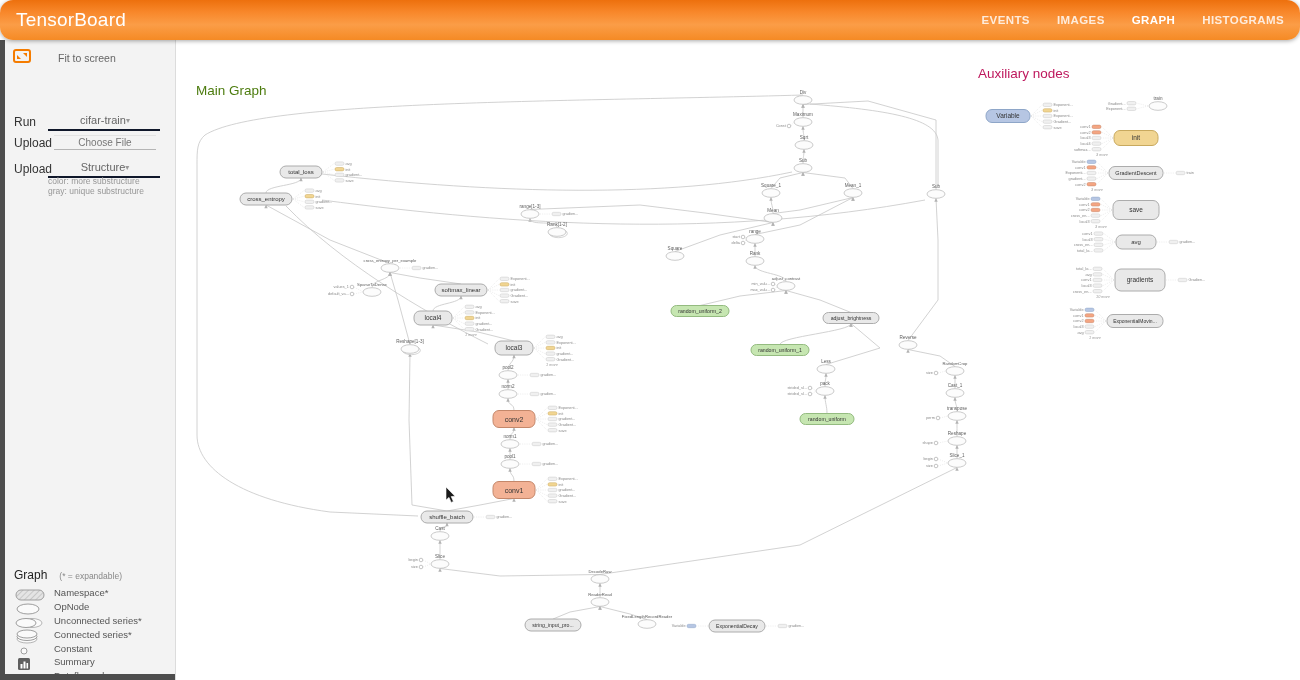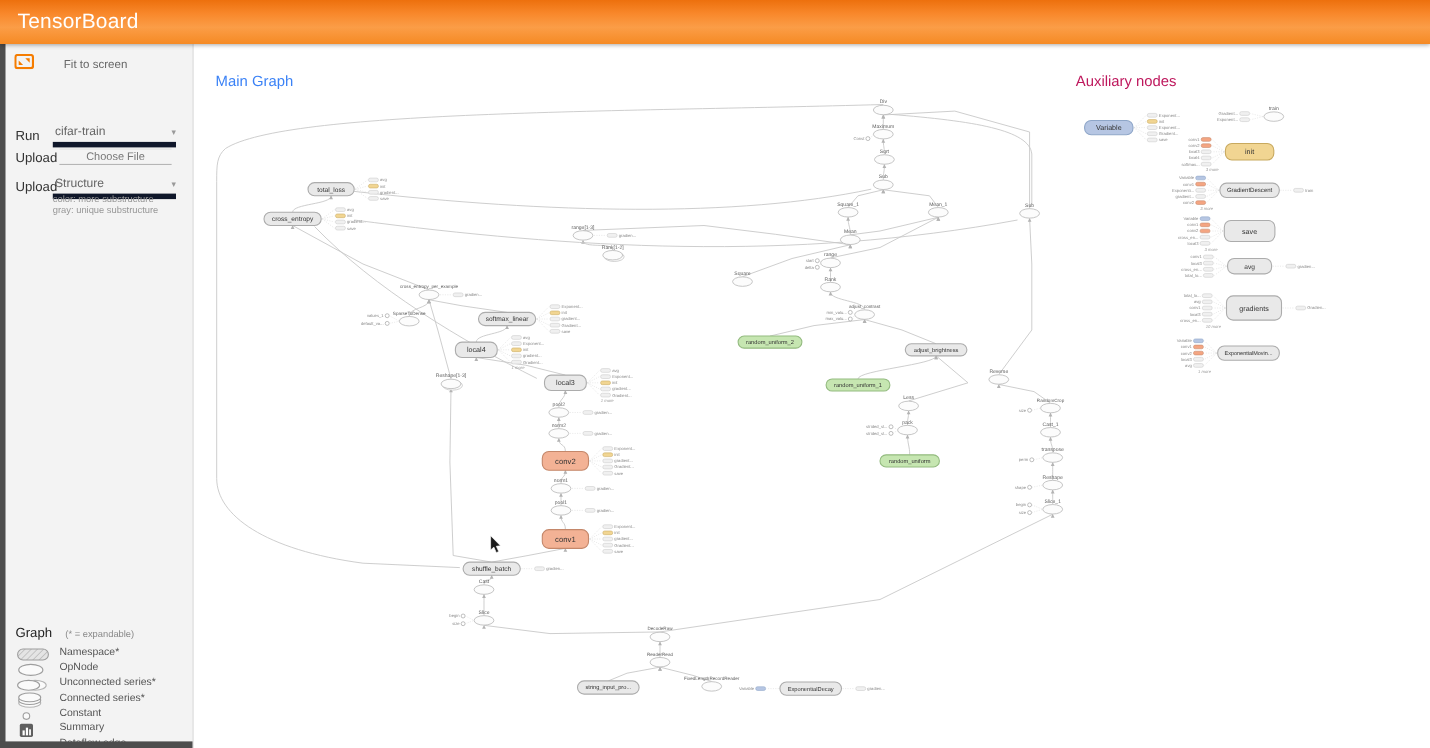--- a/index.html
+++ b/index.html
@@ -1,58 +1,64 @@
 <!DOCTYPE html>
 <html><head>
 <meta charset="utf-8">
 <style>
   html,body{margin:0;padding:0}
   body{width:1300px;height:680px;overflow:hidden;position:relative;background:#fff;
        font-family:"Liberation Sans",sans-serif;}
   
   .header{position:absolute;top:0;left:0;width:1300px;height:40px;z-index:6;
     background:linear-gradient(180deg,#ed700d 0%,#f8872a 30%,#fb9d47 62%,#f58a24 100%);
-    box-shadow:0 1px 4px rgba(0,0,0,.35);display:flex;align-items:center;}
+    box-shadow:0 1px 4px rgba(0,0,0,.35);display:flex;align-items:center;border-radius:13px;}
   .brand{color:#fff;font-size:19px;font-weight:500;margin-left:16px;letter-spacing:.2px}
   .nav{margin-left:auto;margin-right:16px;display:flex;gap:27px}
   .nav-item{color:rgba(255,255,255,.82);font-size:11.5px;font-weight:700;letter-spacing:.4px;cursor:pointer}
   .nav-item.active{color:#fff}
   
   .sidebar{position:absolute;top:40px;left:0;width:175px;bottom:0;background:#f3f3f3;
            border-right:1px solid #dcdcdc;z-index:3}
   .strip-left{position:absolute;top:0;left:0;width:5px;bottom:0;background:#4d4d4d}
   .strip-bottom{position:absolute;left:0;bottom:0;width:175px;height:6px;background:#4d4d4d}
   .fit-row{position:absolute;top:9px;left:13px;display:flex;align-items:center;gap:27px}
   .fit-label{font-size:10.5px;color:#666}
   .srow{position:absolute;left:14px;display:flex;align-items:center}
   .srow label{width:34px;font-size:12px;color:#333;flex:none}
   #row-run{top:72px}#row-upload{top:95px}#row-color{top:119px}
-  .select{border-bottom:5px solid #0f172a;font-size:11px;color:#666;width:110px;
-          padding:2px 0 3px 2px;display:flex;justify-content:space-between;align-items:center;cursor:pointer}
+  .select{border-bottom:2px solid #0f172a;font-size:11px;color:#666;width:110px;
+          padding:2px 0 3px 2px;display:flex;justify-content:center;align-items:center;cursor:pointer}
   .caret{color:#999;font-size:8px}
   .choose{width:102px;text-align:center;font-size:10px;color:#777;margin-left:6px;
           border-bottom:1px solid #b5b5b5;border-top:1px solid #e3e3e3;padding:1px 0;cursor:pointer}
   .caption{position:absolute;top:137px;left:48px;font-size:8.5px;color:#979797;line-height:9.5px}
   .legend{position:absolute;left:14px;top:528px;width:158px}
   .legend-head{display:flex;align-items:baseline;gap:12px;margin-bottom:5px}
   .lg-title{font-size:12px;color:#222}
   .lg-note{font-size:8.5px;color:#888}
   .lg-row{display:flex;align-items:flex-start;height:13.9px}
   .lg-icon{width:40px;flex:none;display:flex;align-items:center}
   .lg-label{font-size:9.5px;color:#555;white-space:nowrap}
   
-  .main-title{position:absolute;left:196px;top:66px;font-size:13.5px;color:#3b82f6;z-index:2}
+  .main-title{position:absolute;left:196px;top:83px;font-size:13.5px;color:#4d7c0f;z-index:2}
   .aux-title{position:absolute;left:978px;top:66px;font-size:13.5px;color:#be185d;z-index:2}
   #graph-svg{position:absolute;left:175px;top:40px;width:1125px;height:640px}
 </style>
 </head>
 <body>
 
 <div class="header">
   <div class="brand">TensorBoard</div>
+  <div class="nav" id="nav">
+      <span class="nav-item">EVENTS</span>
+      <span class="nav-item">IMAGES</span>
+      <span class="nav-item active">GRAPH</span>
+      <span class="nav-item">HISTOGRAMS</span>
+    </div>
 </div>
 
 <div class="sidebar">
   <div class="fit-row">
     <span>
       <svg width="18" height="14" viewBox="0 0 18 14">
         <rect x="1" y="1" width="16" height="12" rx="2" fill="none" stroke="#f57c00" stroke-width="2"></rect>
         <path d="M4 10 L8 10 L4 6 Z" fill="#f57c00"></path>
         <path d="M14 4 L10 4 L14 8 Z" fill="#f57c00"></path>
       </svg>

